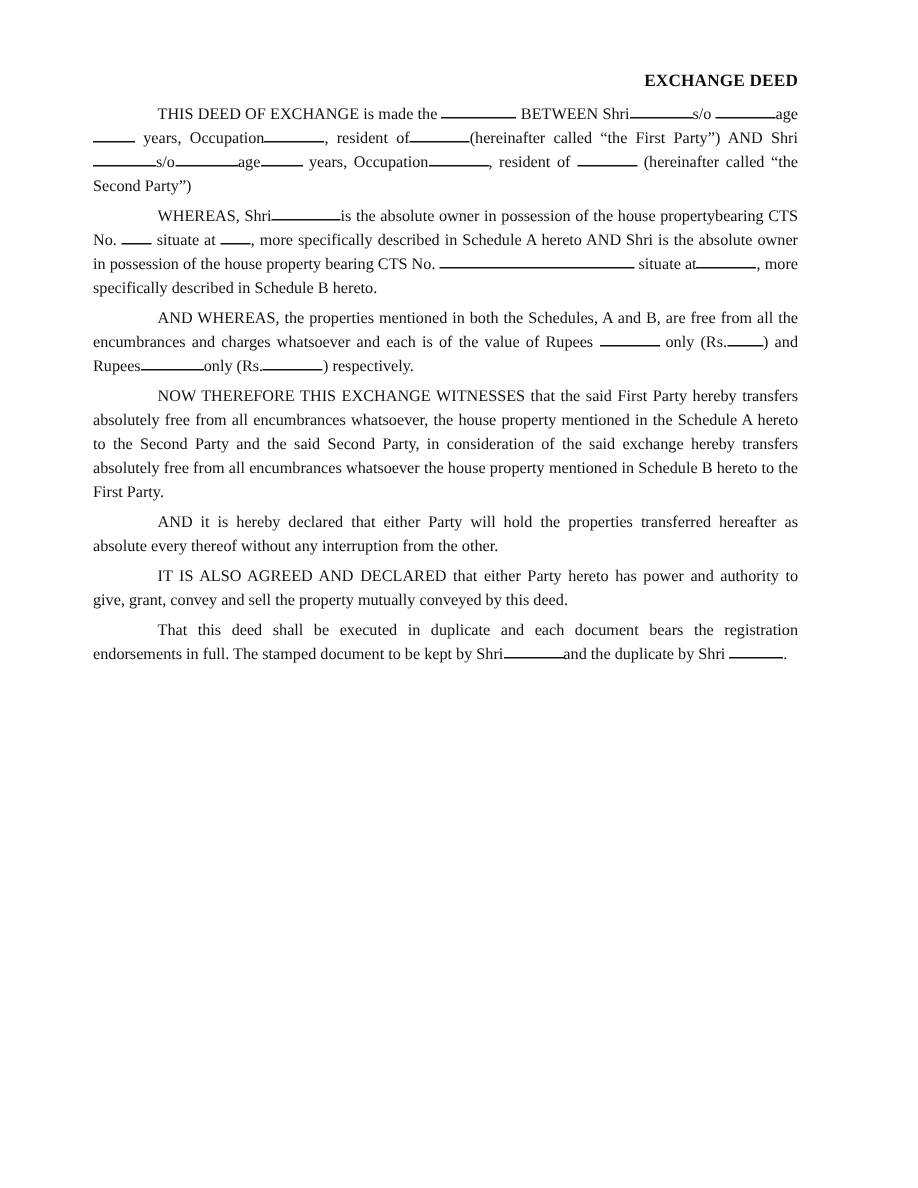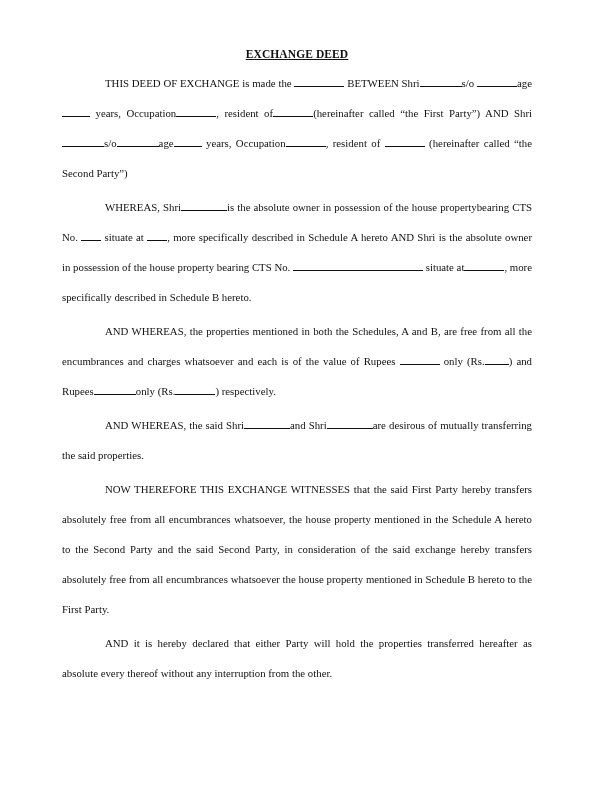--- a/index.html
+++ b/index.html
@@ -15,30 +15,29 @@
       font-family: "Liberation Serif", "DejaVu Serif", serif;
       color: #111111;
     }
     .page {
       position: absolute;
       left: 62px;
       top: 48px;
       width: 470px;
     }
     .title {
-      text-align: center;
+      text-align: right;
       font-weight: bold;
       font-size: 11.5px;
       margin: 0 0 8px 0;
       letter-spacing: 0.1px;
-      text-decoration: underline;
     }
     .para {
       font-size: 10.8px;
-      line-height: 30px;
+      line-height: 16px;
       text-align: justify;
       text-indent: 43px;
       margin: 0 0 4px 0;
     }
     .blank {
       display: inline-block;
       border-bottom: 1px solid #111;
       height: 10px;
       vertical-align: baseline;
     }
@@ -57,21 +56,22 @@
 
 <div class="page">
   <div class="title">EXCHANGE DEED</div>
 
   <p class="para"><span>THIS DEED OF EXCHANGE is made the </span><span class="blank w50"></span><span> BETWEEN Shri</span><span class="blank w42"></span><span>s/o </span><span class="blank w40"></span><span>age </span><span class="blank w28"></span><span> years, Occupation</span><span class="blank w40"></span><span>, resident of</span><span class="blank w40"></span><span>(hereinafter called “the First Party”)  AND Shri</span><span class="blank w42"></span><span>s/o</span><span class="blank w42"></span><span>age</span><span class="blank w28"></span><span> years, Occupation</span><span class="blank w40"></span><span>, resident of </span><span class="blank w40"></span><span> (hereinafter called “the Second Party”)</span></p>
 
   <p class="para"><span>WHEREAS, Shri</span><span class="blank w46"></span><span>is the absolute owner in possession of the house propertybearing CTS No. </span><span class="blank w20"></span><span> situate at </span><span class="blank w20"></span><span>, more specifically described in Schedule A hereto AND Shri  is the absolute owner in possession of the house property bearing CTS No. </span><span class="blank w130"></span><span> situate at</span><span class="blank w40"></span><span>, more specifically described in Schedule B hereto.</span></p>
 
   <p class="para"><span>AND WHEREAS, the properties mentioned in both the Schedules, A and B, are free from all the encumbrances and charges whatsoever and each is of the value of Rupees </span><span class="blank w40"></span><span> only (Rs.</span><span class="blank w24"></span><span>)  and Rupees</span><span class="blank w42"></span><span>only (Rs.</span><span class="blank w40"></span><span>) respectively.</span></p>
 
-  <p class="para"><span>AND WHEREAS, the said Shri</span><span class="blank w46"></span><span>and Shri</span><span class="blank w46"></span><span>are desirous of mutually transferring the said properties.</span></p>
 
   <p class="para">NOW THEREFORE THIS EXCHANGE WITNESSES that the said First Party hereby transfers absolutely free from all encumbrances whatsoever, the house property mentioned in the Schedule A hereto to the Second Party and the said Second Party, in consideration of the said exchange hereby transfers absolutely free from all encumbrances whatsoever the house property mentioned in Schedule B hereto to the First Party.</p>
 
   <p class="para">AND it is hereby declared that either Party will hold the properties transferred hereafter as absolute every thereof without any interruption from the other.</p>
 
+  <p class="para">IT IS ALSO AGREED AND DECLARED that either Party hereto has power and authority to give, grant, convey and sell the property mutually conveyed by this deed.</p>
 
 
+  <p class="para"><span>That this deed shall be executed in duplicate and each document bears the registration endorsements in full.  The stamped document to be kept by Shri</span><span class="blank w40"></span><span>and the duplicate by Shri </span><span class="blank w36"></span><span>.</span></p>
 </div>
 
 </body></html>

